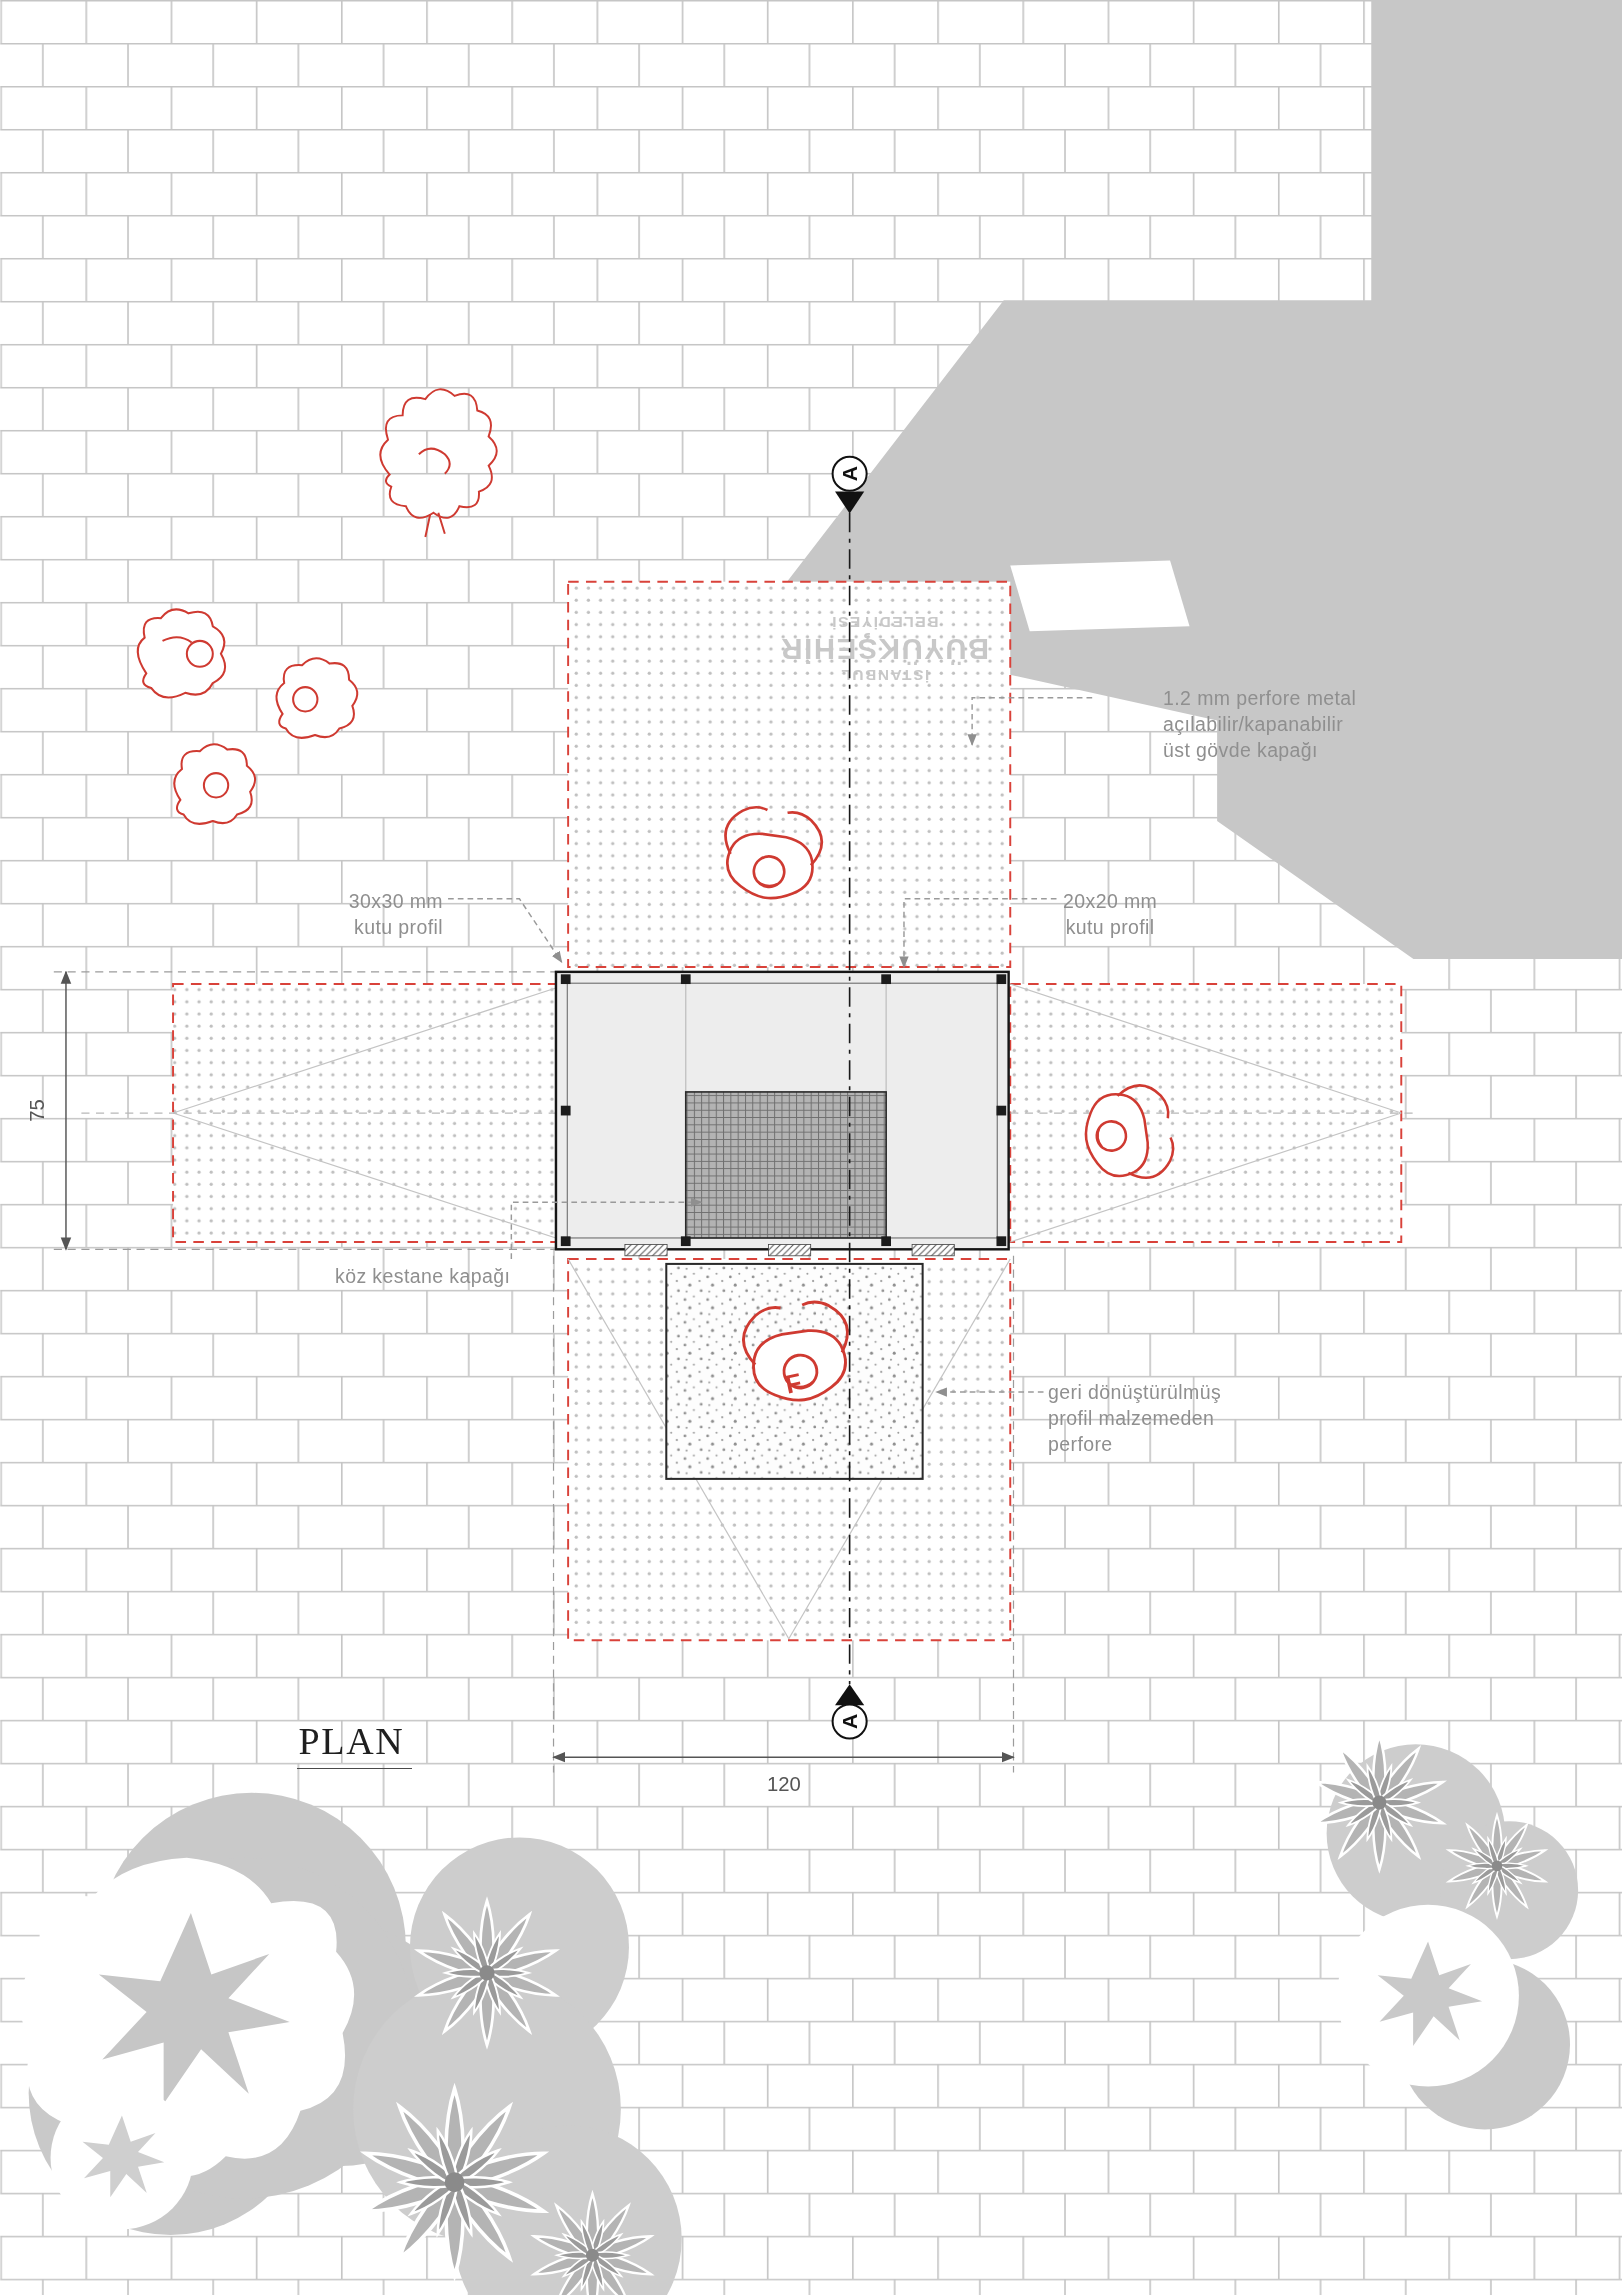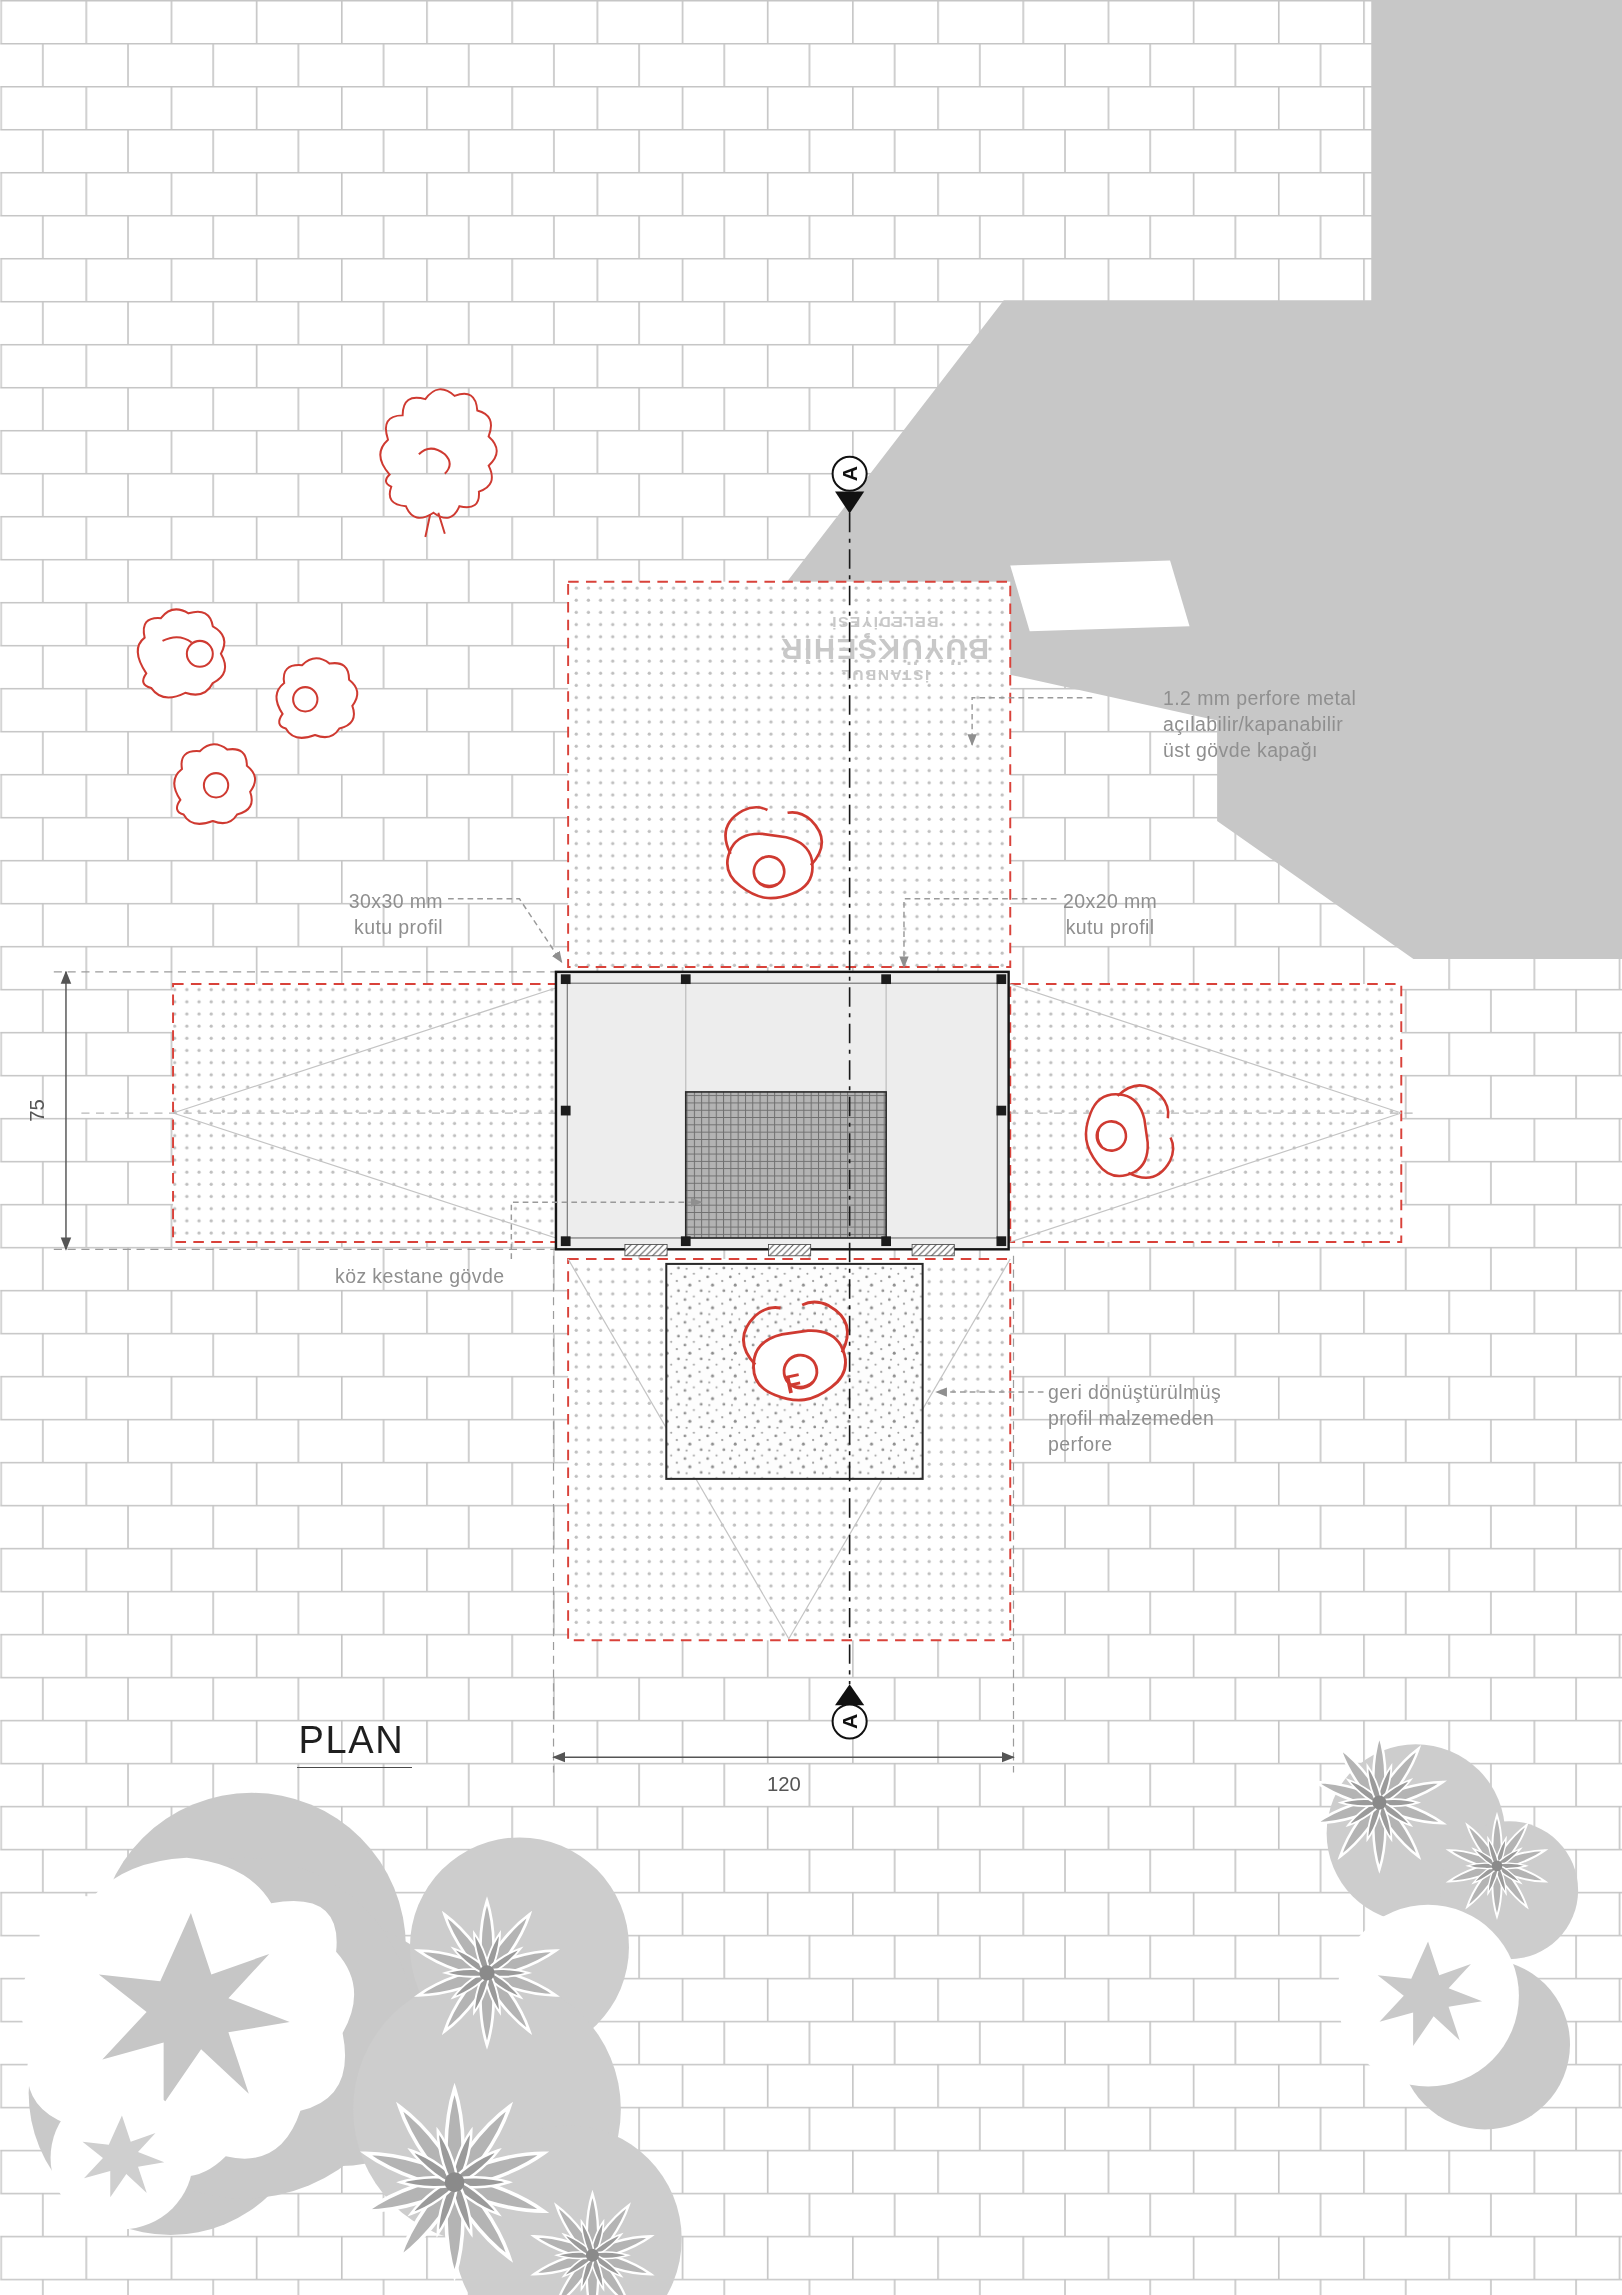--- a/index.html
+++ b/index.html
@@ -14,20 +14,21 @@
   }
   .ann-perfore{left:1163px;top:685px;text-align:left;}
   .ann-p30{left:268px;top:888px;width:175px;text-align:right;}
   .ann-p20{left:1063px;top:888px;text-align:center;}
   .ann-kestane{left:335px;top:1263px;}
   .ann-platform{left:1048px;top:1379px;}
   .plan-title{
     position:absolute;left:297px;top:1719px;font-size:38px;color:#1f1f1f;
     letter-spacing:1.6px;border-bottom:1.6px solid #4a4a4a;padding:0 8px 4.9px 1.6px;
     display:inline-block;
+    font-family:Liberation Serif, serif;
   }
 </style>
 </head>
 <body>
 
 <div class="page">
 
 <svg width="1623" height="2295" viewBox="0 0 2000 2829">
   <defs>
     <pattern id="brick" width="105" height="106" patternUnits="userSpaceOnUse">
@@ -264,21 +265,21 @@
   <div>30x30 mm</div>
   <div>kutu profil</div>
 </div>
 
 <div class="ann ann-p20">
   <div>20x20 mm</div>
   <div>kutu profil</div>
 </div>
 
 <div class="ann ann-kestane">
-  <div>köz kestane gövde</div>
+  <div>köz kestane kapağı</div>
 </div>
 
 <div class="ann ann-platform">
   <div>geri dönüştürülmüş</div>
   <div>profil malzemeden</div>
   <div>perfore</div>
 </div>
 
 <div class="plan-title">PLAN</div>
 

